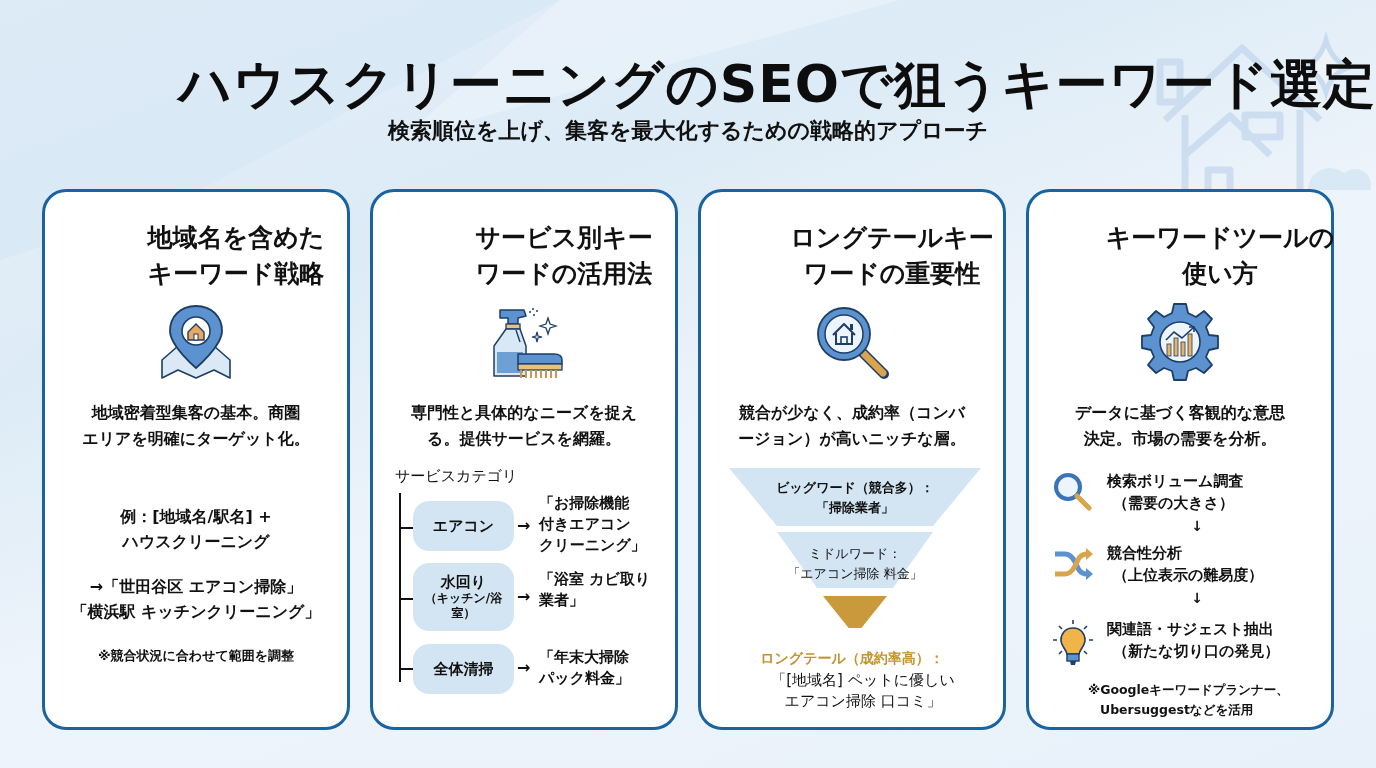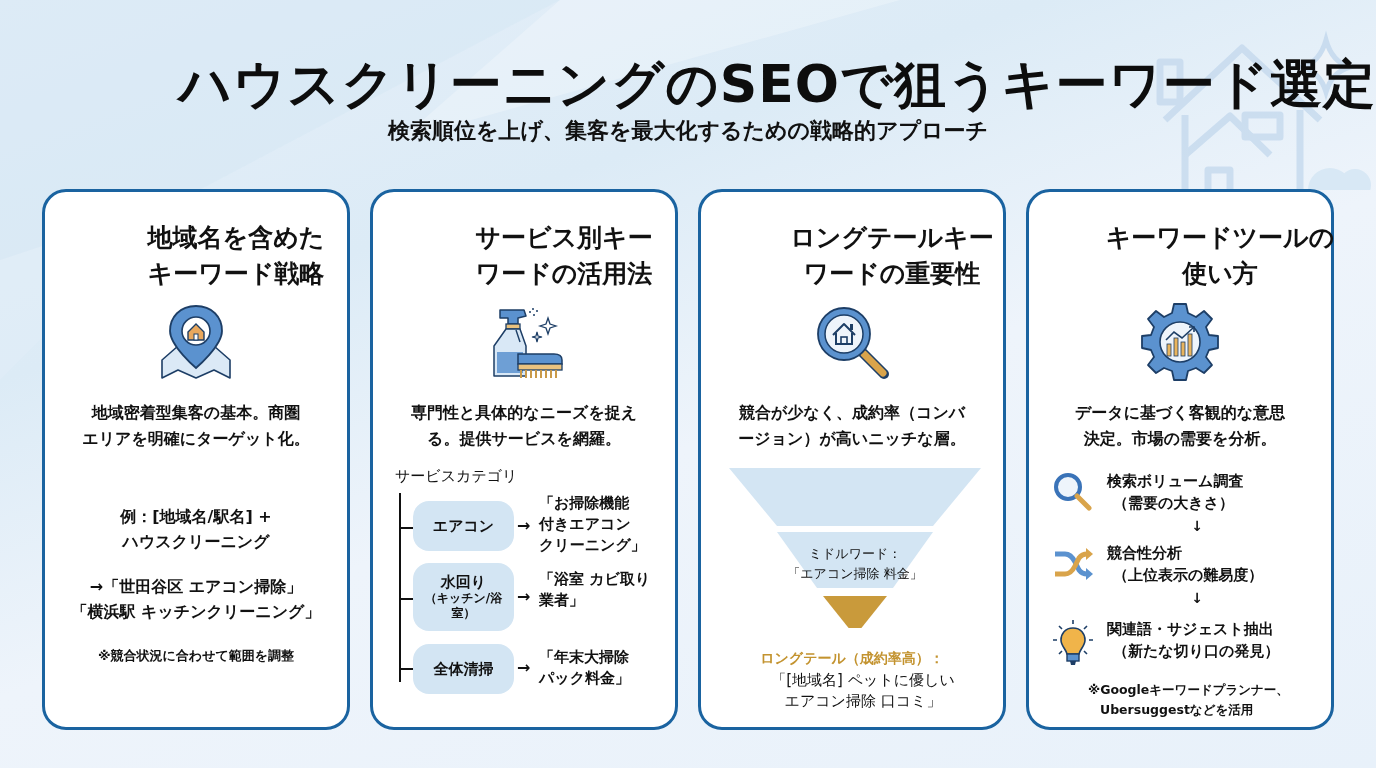--- a/index.html
+++ b/index.html
@@ -216,20 +216,24 @@
   <div class="card-desc">
     <div>競合が少なく、成約率（コンバ</div>
     <div>ージョン）が高いニッチな層。</div>
   </div>
   <div class="funnel">
     <svg width="252" height="160" viewBox="0 0 252 160" style="position:absolute;left:0;top:0;">
       <polygon points="0,0 252,0 204,58 48,58" fill="#d3e5f3"></polygon>
       <polygon points="48,64 204,64 164,120 88,120" fill="#d3e5f3"></polygon>
       <polygon points="94,128 158,128 126,168" fill="#c99a3b"></polygon>
     </svg>
+    <div class="f-big">
+      <div>ビッグワード（競合多）：</div>
+      <div>「掃除業者」</div>
+    </div>
     <div class="f-mid">
       <div>ミドルワード：</div>
       <div>「エアコン掃除 料金」</div>
     </div>
   </div>
   <div class="f-long-label">ロングテール（成約率高）：</div>
   <div class="f-long-text">
     <div>「[地域名] ペットに優しい</div>
     <div>エアコン掃除 口コミ」</div>
   </div>

